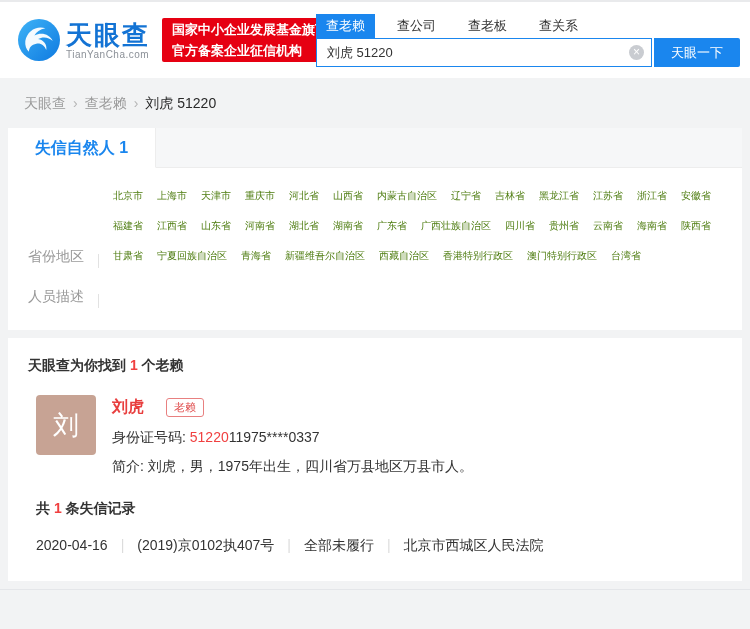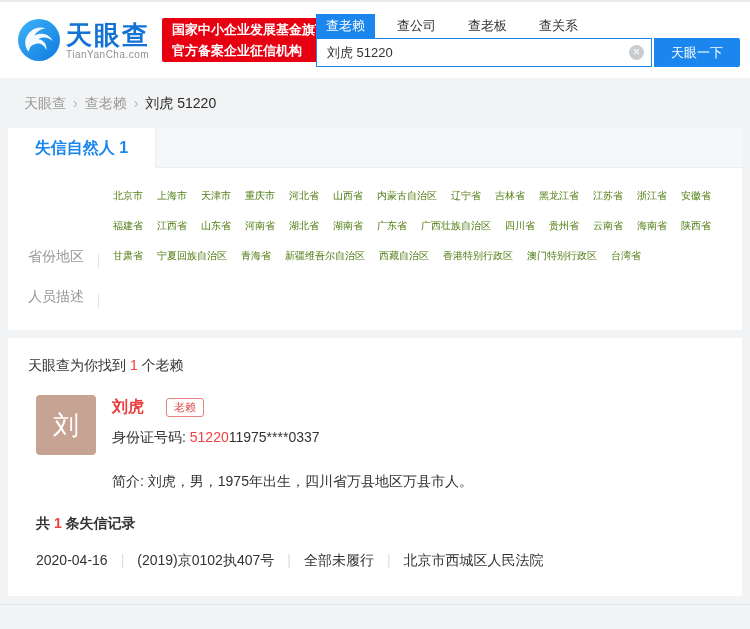--- a/index.html
+++ b/index.html
@@ -40,30 +40,30 @@
   .filter-label { font-size:14px; color:#999; flex:0 0 auto; line-height:22px; }
   .v-divider { width:1px; height:14px; background:#e2e2e2; margin:4px 14px 0; flex:0 0 auto; }
   .province-list { width:620px; display:flex; flex-wrap:wrap; column-gap:14px; row-gap:8px; }
   .province { font-size:10px; color:#4d7c0f; line-height:22px; cursor:pointer; white-space:nowrap; }
   .person-row { margin-top:18px; }
   .dropdowns { display:flex; column-gap:30px; }
   .dropdown { font-size:14px; color:#333; cursor:pointer; line-height:22px; }
   .caret { color:#999; font-size:10px; margin-left:3px; }
 
   .result-card { margin-top:8px; padding-bottom:26px; }
-  .result-summary { padding:19px 20px 6px; font-size:14px; color:#333; }
+  .result-summary { padding:19px 20px 6px; font-size:14px; color:#333;font-weight:bold; }
   .red { color:#f04040; }
   .person { display:flex; padding:14px 20px 0 28px; }
   .avatar { width:60px; height:60px; background:#c7a394; border-radius:4px; color:#fff; font-size:26px; display:flex; align-items:center; justify-content:center; flex:0 0 auto; cursor:pointer; }
   .person-detail { margin-left:16px; padding-top:2px; }
   .person-name-row { display:flex; align-items:center; }
   .person-name { font-size:16px; font-weight:bold; color:#e83e3e; cursor:pointer; }
   .laolai-badge { margin-left:22px; border:1px solid #e88080; color:#e05050; font-size:11px; padding:1px 7px; border-radius:3px; line-height:15px; }
   .person-id { margin-top:11px; font-size:14px; color:#333; }
-  .person-intro { margin-top:26px; font-size:14px; color:#333; }
+  .person-intro { margin-top:11px; font-size:14px; color:#333; }
   .record-count { margin:24px 20px 0 28px; font-size:14px; font-weight:bold; color:#333; }
   .record-row { margin:19px 20px 0 28px; font-size:14px; color:#333; }
   .rec-sep { color:#dcdcdc; margin:0 13px; }
 
   .footer { margin-top:8px; border-top:1px solid #e4e6e9; padding:11px 14px 0; display:flex; align-items:center; }
 </style>
 </head>
 <body>
 
 <div>

